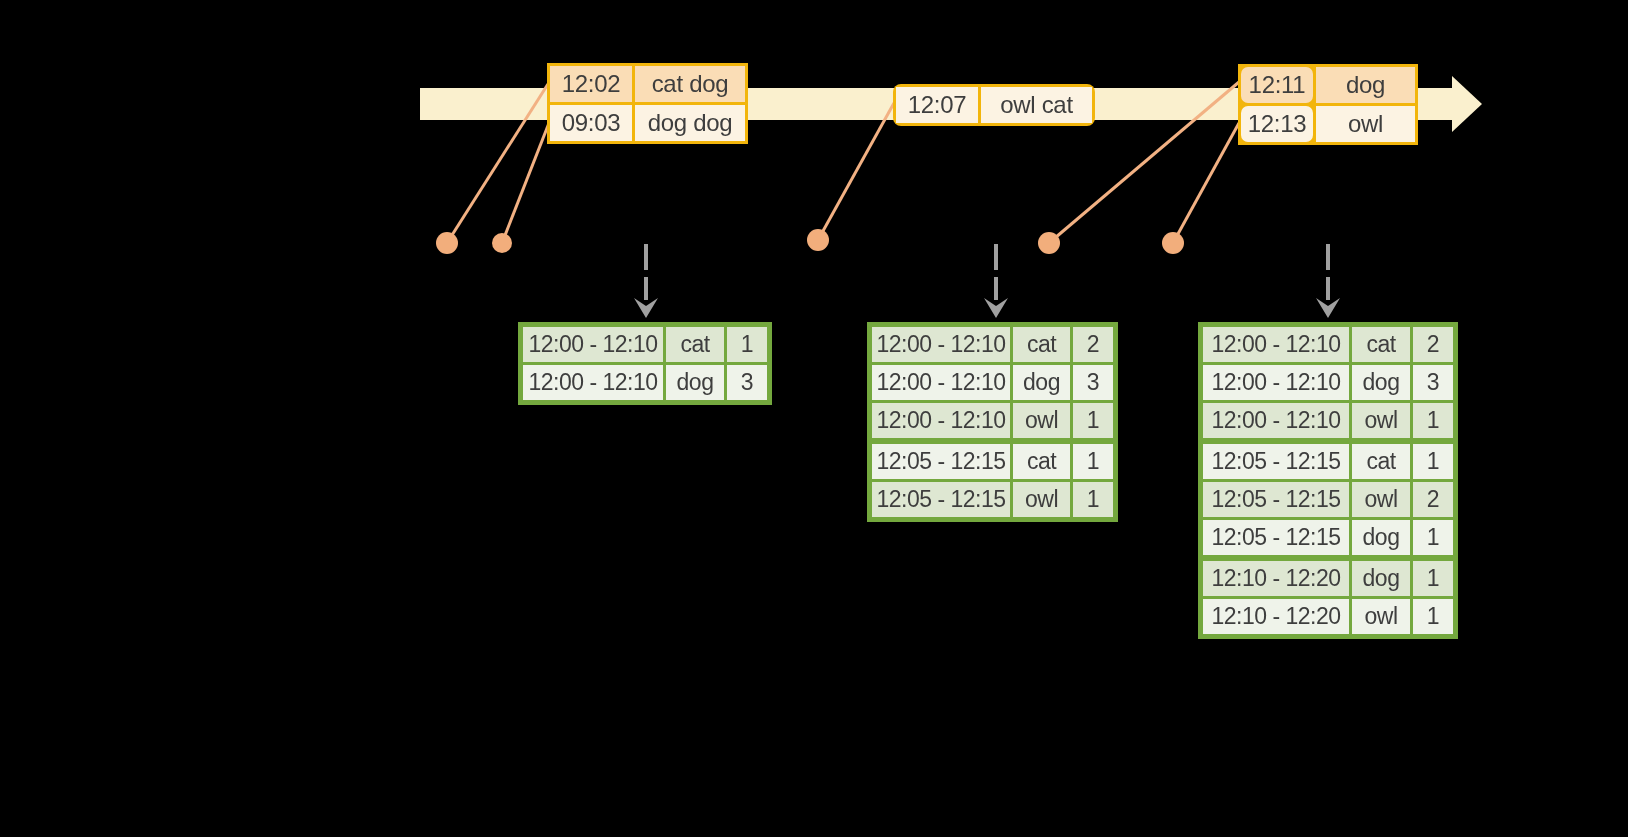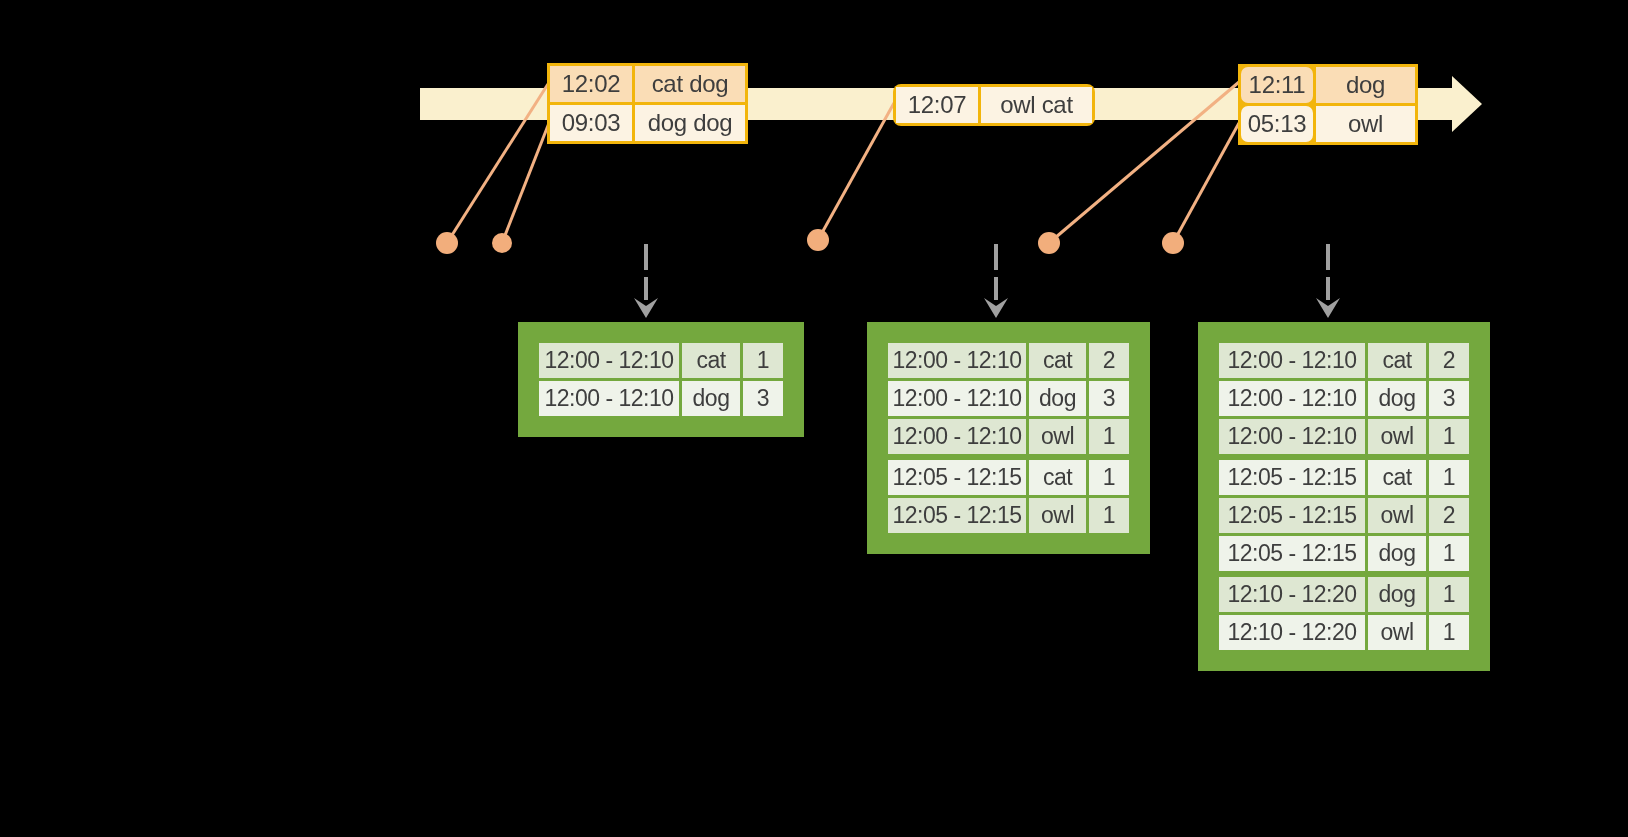--- a/index.html
+++ b/index.html
@@ -30,21 +30,21 @@
   .et1 .time,.et2 .time{width:82px;}
   .et1 .words{width:110px;}
   .et2 .words{width:111px;}
   .et3 .time{width:72px;border-radius:7px;}
   .et3 .words{width:99px;}
 
   
   .gtable{
     position:absolute;z-index:2;
     background:var(--result-border);
-    padding:21px;display:flex;flex-direction:column;gap:3px;
+    padding:5px;display:flex;flex-direction:column;gap:3px;
     box-sizing:border-box;
   }
   .grow{display:flex;gap:3px;height:35px;}
   .grow.groupgap{margin-top:3px;}
   .gcell{
     display:flex;align-items:center;justify-content:center;
     color:var(--text);font-size:23px;letter-spacing:-0.5px;
   }
   .gcell.dark{background:var(--result-row-dark);}
   .gcell.light{background:var(--result-row-light);}
@@ -99,21 +99,21 @@
         <div class="ecell time light">12:07</div>
         <div class="ecell words light">owl cat</div>
       </div>
     </div>
   <div class="etable et3" style="left:1213px;top:64px;">
       <div class="erow">
         <div class="ecell time dark">12:11</div>
         <div class="ecell words dark">dog</div>
       </div>
       <div class="erow">
-        <div class="ecell time light">05:13</div>
+        <div class="ecell time light">12:13</div>
         <div class="ecell words light">owl</div>
       </div>
     </div>
 
   <div class="gtable gt1" style="left:493px;top:322px;">
       <div class="grow">
         <div class="gcell window dark">12:00 - 12:10</div>
         <div class="gcell word dark">cat</div>
         <div class="gcell count dark">1</div>
       </div>

